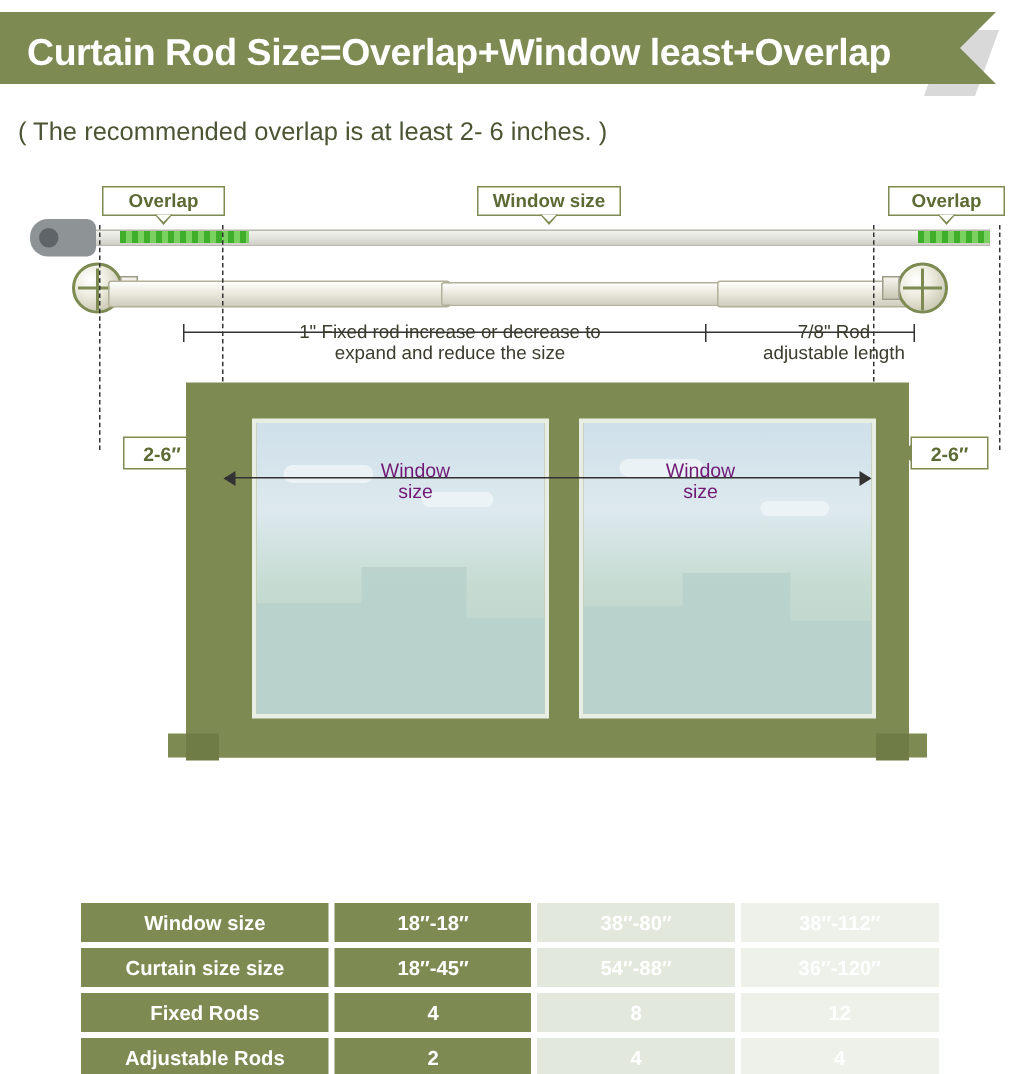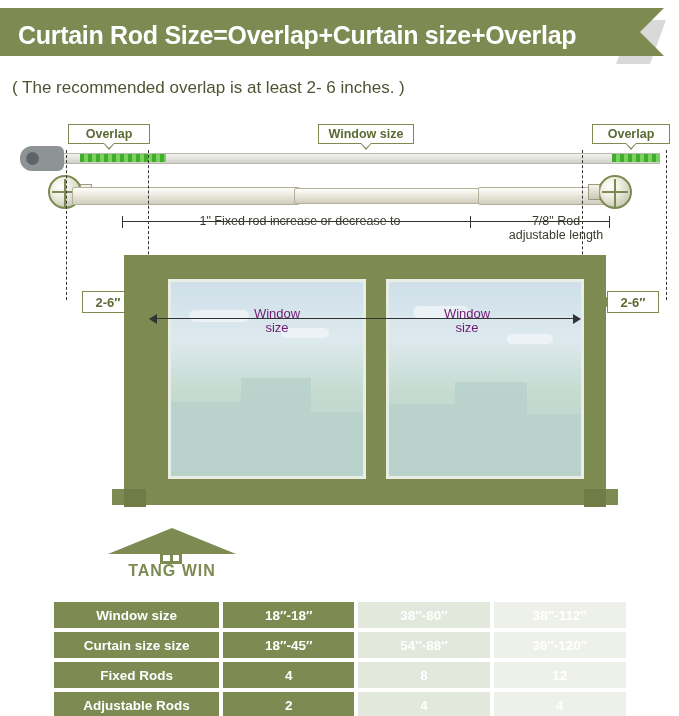--- a/index.html
+++ b/index.html
@@ -219,21 +219,21 @@
   td.c2{background:#e3e8dc;color:#ffffff;width:136px;}
   td.c3{background:#eef1e9;color:#ffffff;width:136px;}
 </style>
 </head>
 <body>
 
 <div class="root">
 
   <div class="banner-shadow"></div>
   <div class="banner">
-    <div class="banner-title">Curtain Rod Size=Overlap+Curtain size+Overlap</div>
+    <div class="banner-title">Curtain Rod Size=Overlap+Window least+Overlap</div>
   </div>
   <div class="subtitle">( The recommended overlap is at least 2- 6 inches. )</div>
 
   <div class="tape">
     <div class="tape-body"></div>
     <div class="tape-green-l"></div>
     <div class="tape-green-r"></div>
     <div class="tape-case"></div>
   </div>
 
@@ -260,20 +260,21 @@
   <div class="vline" style="left:582px;top:150px;height:150px;"></div>
   <div class="vline" style="left:666px;top:150px;height:150px;"></div>
 
   <div class="dim" style="left:122px;top:221px;width:488px;">
     <span class="dimtick" style="left:0;"></span>
     <span class="dimtick" style="left:348px;"></span>
     <span class="dimtick" style="right:0;"></span>
   </div>
   <div class="dimtext" style="left:170px;top:214px;width:260px;">
     <span>1" Fixed rod  increase or decrease to</span><br>
+    <span>expand and reduce the size</span>
   </div>
   <div class="dimtext" style="left:496px;top:214px;width:120px;">
     <span>7/8"  Rod</span><br>
     <span>adjustable length</span>
   </div>
 
   <div class="tag tag-l">2-6″</div>
   <div class="tag tag-r">2-6″</div>
 
   <div class="window-frame">
@@ -306,25 +307,20 @@
   <div class="panelabel" style="left:222px;top:320px;">
     <span>size</span>
   </div>
   <div class="panelabel" style="left:412px;top:306px;">
     <span>Window</span>
   </div>
   <div class="panelabel" style="left:412px;top:320px;">
     <span>size</span>
   </div>
 
-  <div class="logo-house">
-    <div class="logo-roof"></div>
-    <div class="logo-win"></div>
-    <div class="logo-text">TANG  WIN</div>
-  </div>
 
   <table class="sizechart">
     <tbody>
         <tr>
       <td class="hdr">Window size</td>
       <td class="c1">18″-18″</td>
       <td class="c2">38″-80″</td>
       <td class="c3">38″-112″</td>
     </tr>
     <tr>

